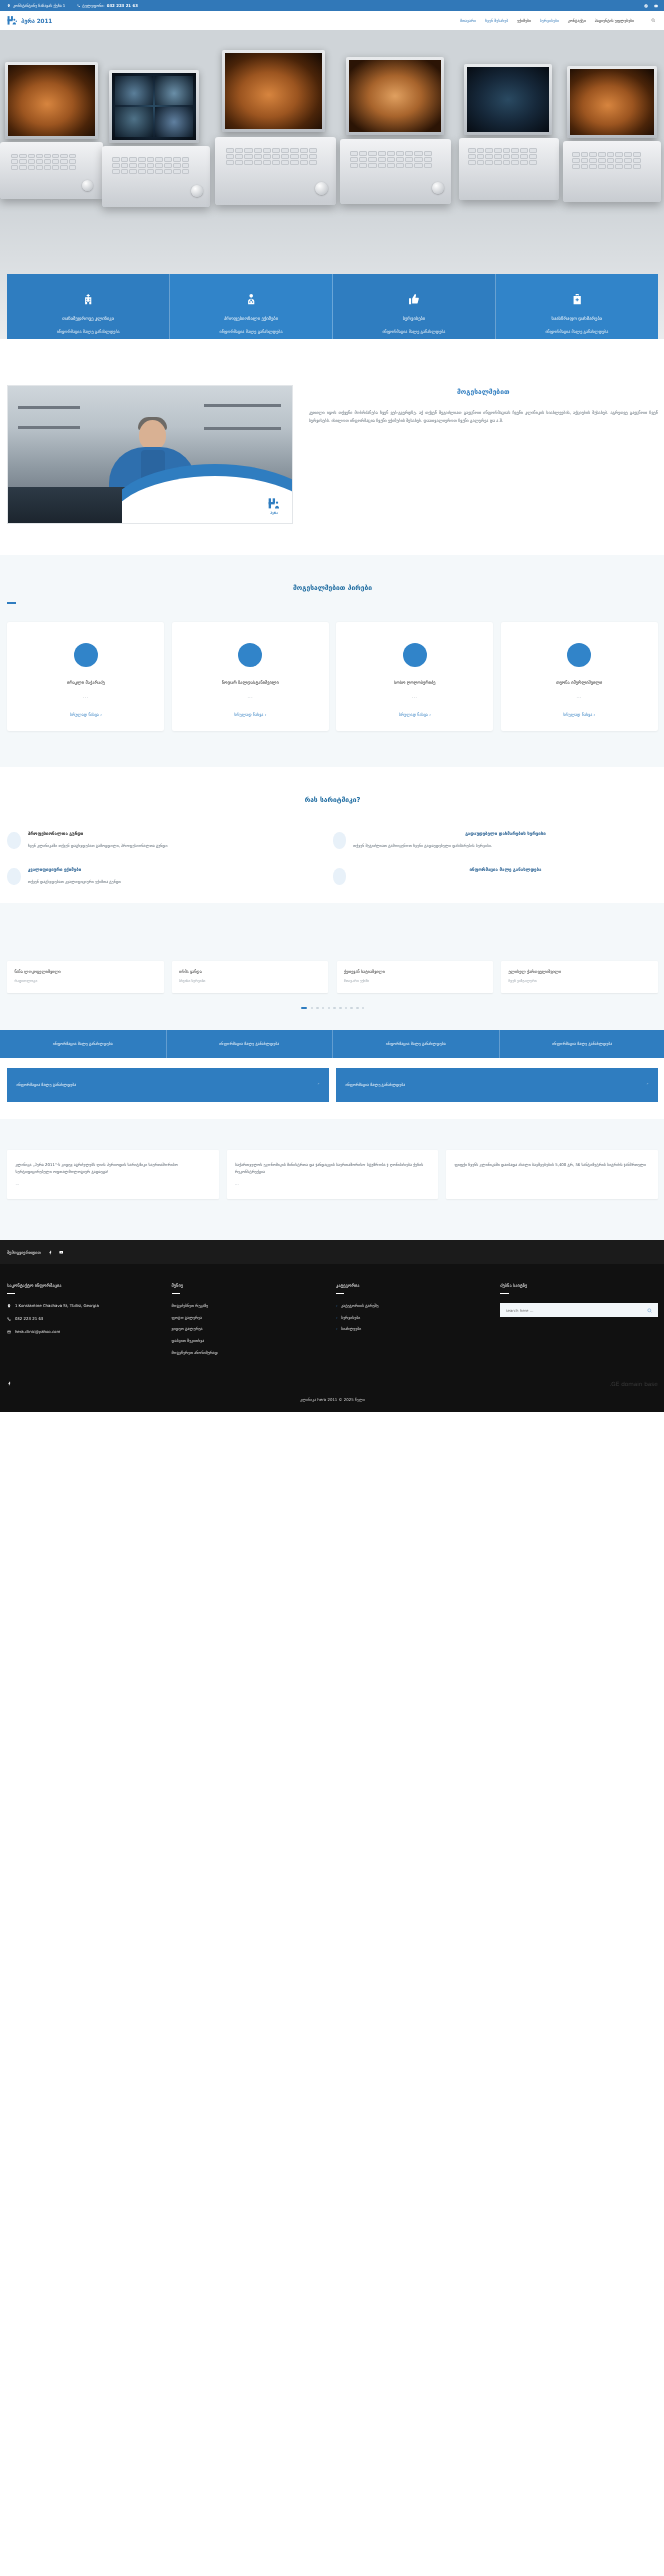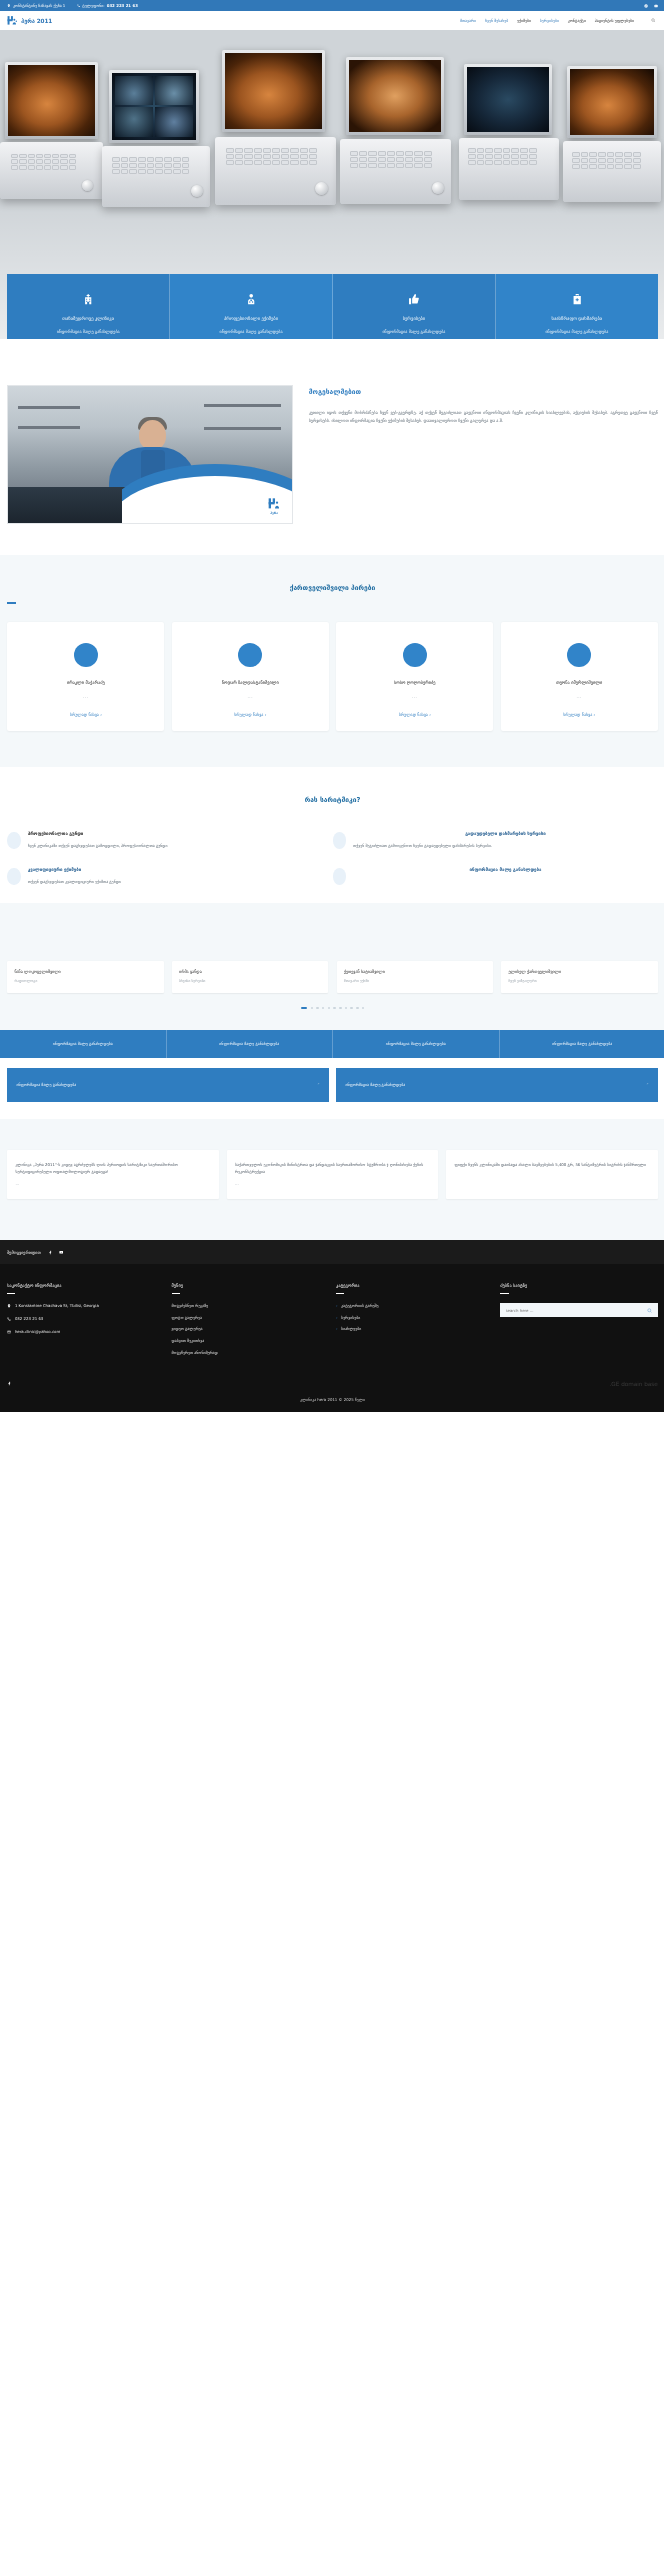--- a/index.html
+++ b/index.html
@@ -109,21 +109,21 @@
   .person-hair { position:absolute; width:29px; height:13.4px; border-radius:14.4px 14.4px 3.1px 3.1px; background:#6d6a66; left:130px; top:31px; }
   .person-body { position:absolute; width:87px; height:60px; border-radius:36px 36px 0 0; background:#2e6fae; left:101px; top:61px; }
   .person-shirt { position:absolute; width:24px; height:35px; background:#2a65a0; left:133px; top:64px; border-radius:4.1px; }
   .swoosh { position:absolute; right:0; bottom:0; width:170px; height:77px; overflow:hidden; }
   .swoosh i { position:absolute; border-radius:50%; }
   .swoosh .b1 { width:216px; height:103px; right:-31px; bottom:-44px; background:#2f7dc0; }
   .swoosh .b2 { width:216px; height:103px; right:-31px; bottom:-56px; background:#fff; }
   .logo-badge { position:absolute; right:11.3px; bottom:8.2px; color:#2f7dc0; font-size:6.7px; font-weight:bold; text-align:center; line-height:1; }
   .logo-badge small { display:block; font-size:3.1px; margin-top:1px; }
   .wr { flex:1; padding-top:3.1px; }
-  .wr h2 { color:#2f7dc0; font-size:6.7px; text-align:left; margin-bottom:13px; font-weight:bold; }
+  .wr h2 { color:#2f7dc0; font-size:6.7px; text-align:center; margin-bottom:13px; font-weight:bold; }
   .wr p { font-size:4.1px; line-height:2.0; color:#55626d; text-align:justify; }
 
   
   .doctors { background:#f4f8fa; padding:29px 0 36px; position:relative; }
   .sec-title { color:#1d6ba0; font-size:6.7px; text-align:center; font-weight:bold; }
   .title-bar { width:9.3px; height:1.5px; background:#2f7dc0; margin:10.3px 0 0 7.2px; }
   .doc-grid { display:flex; gap:7.2px; padding:0 7.2px; margin-top:18.5px; }
   .doc-card {
     flex:1; background:#fff; border-radius:2.1px; padding:20.6px 6.2px 13.4px;
     text-align:center; box-shadow:0 0.5px 2.1px rgba(0,0,0,.05);
@@ -547,21 +547,21 @@
         </div>
       </div>
       <div class="wr">
         <h2>მოგესალმებით</h2>
         <p>კეთილი იყოს თქვენი მობრძანება ჩვენ ვებ-გვერდზე. აქ თქვენ შეგიძლიათ გაეცნოთ ინფორმაციას ჩვენი კლინიკის სიახლეების, აქციების შესახებ. აგრეთვე გაეცნოთ ჩვენ სერვისებს. იხილოთ ინფორმაცია ჩვენი ექიმების შესახებ. დაათვალიეროთ ჩვენი გალერეა და ა.შ.</p>
       </div>
     </div>
   </div>
 
   <div class="doctors">
-    <div class="sec-title">ქართველიშვილი პირები</div>
+    <div class="sec-title">მოგესალმებით პირები</div>
     <div class="title-bar"></div>
     <div class="doc-grid">
       <div class="doc-card">
         <div class="doc-avatar"></div>
         <div class="doc-name">ირაკლი მაჭარაძე</div>
         <div class="doc-dots">...</div>
         <a href="#" class="doc-link"><span>სრულად ნახვა</span> ›</a>
       </div>
       <div class="doc-card">
         <div class="doc-avatar"></div>

